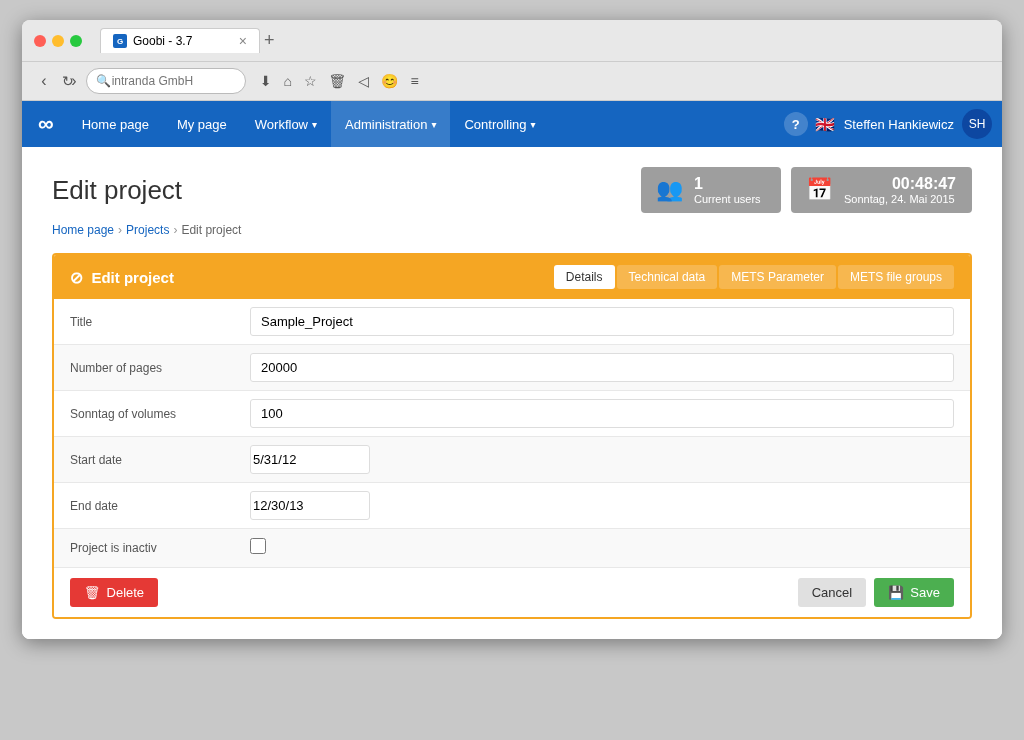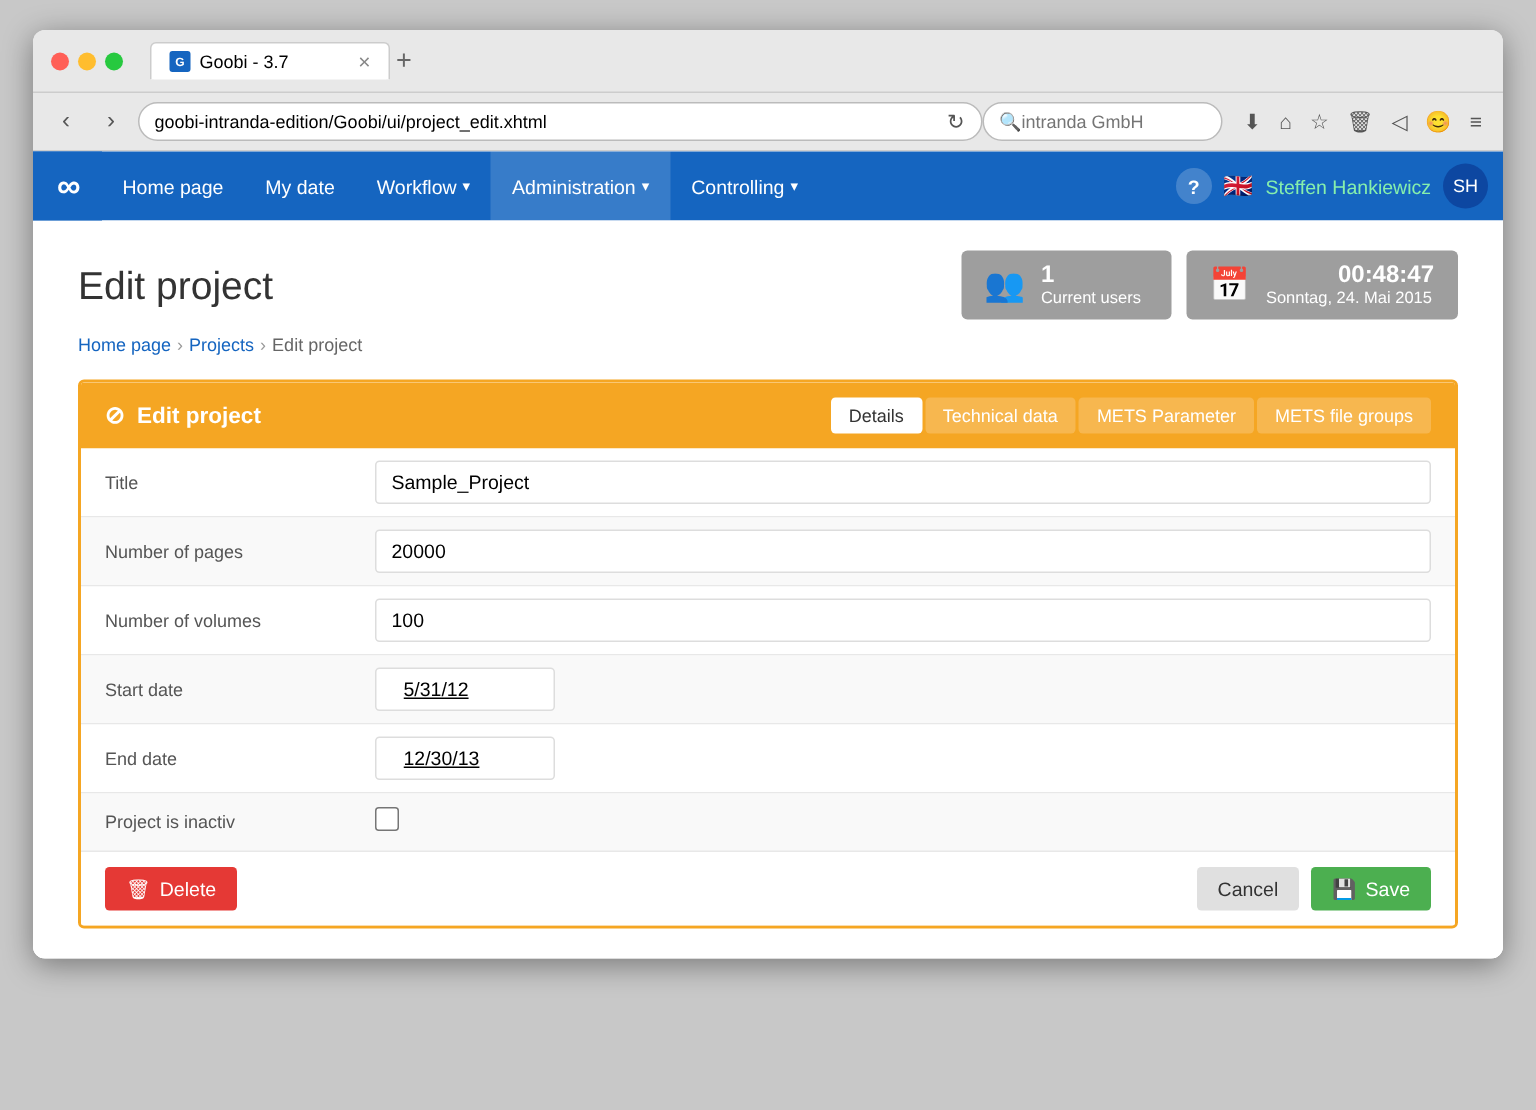--- a/index.html
+++ b/index.html
@@ -153,21 +153,21 @@
       height: 24px;
       border-radius: 50%;
       cursor: pointer;
       font-size: 13px;
       font-weight: bold;
       display: flex;
       align-items: center;
       justify-content: center;
     }
     .flag { font-size: 16px; }
-    .user-name { color: #86efac; font-size: 13px; }
+    .user-name { color: #ffffff; font-size: 13px; }
     .user-avatar { width: 30px; height: 30px; background: #0d47a1; border-radius: 50%; display: flex; align-items: center; justify-content: center; color: white; font-size: 12px; }
 
     
     .content-area { background: white; padding: 20px 30px; }
 
     
     .page-header {
       display: flex;
       justify-content: space-between;
       align-items: center;
@@ -258,26 +258,25 @@
     .form-input {
       width: 100%;
       padding: 6px 10px;
       border: 1px solid #ddd;
       border-radius: 3px;
       font-size: 13px;
       background: white;
     }
     .form-input-short {
       width: 120px;
-      padding: 6px 18px;
+      padding: 6px 2px;
       border: 1px solid #ddd;
       border-radius: 3px;
       font-size: 13px;
       background: white;
-      text-decoration: underline;
     }
     .form-checkbox { width: 16px; height: 16px; cursor: pointer; }
 
     
     .card-footer {
       padding: 10px 16px;
       display: flex;
       justify-content: space-between;
       align-items: center;
       background: white;
@@ -337,21 +336,20 @@
         <span>Goobi - 3.7</span>
         <span class="tab-close">×</span>
       </div>
       <button class="new-tab">+</button>
     </div>
   </div>
 
   <div class="browser-toolbar">
     <button class="nav-btn">‹</button>
     <button class="nav-btn">›</button>
-    <input class="address-bar" type="text" value="goobi-intranda-edition/Goobi/ui/project_edit.xhtml" style="">
     <button class="refresh-btn">↻</button>
     <div class="search-bar">
       <span style="color:#666;font-size:12px;">🔍</span>
       <input class="search-input" type="text" placeholder="intranda GmbH" style="">
     </div>
     <div class="toolbar-icons">
       <span class="toolbar-icon">⬇</span>
       <span class="toolbar-icon">⌂</span>
       <span class="toolbar-icon">☆</span>
       <span class="toolbar-icon">🗑</span>
@@ -365,21 +363,21 @@
 
     <div class="top-nav">
       <div class="logo-area">
         <span class="logo-symbol">∞</span>
       </div>
       <div class="nav-items">
         <div class="nav-item">
           <span>Home page</span>
         </div>
         <div class="nav-item">
-          <span>My date</span>
+          <span>My page</span>
         </div>
         <div class="nav-item">
           <span>Workflow</span>
           <span class="dropdown-arrow">▾</span>
         </div>
         <div class="nav-item active">
           <span>Administration</span>
           <span class="dropdown-arrow">▾</span>
         </div>
         <div class="nav-item">
@@ -450,21 +448,21 @@
           </div>
 
           <div class="form-row">
             <div class="form-label">Number of pages</div>
             <div class="form-input-area">
               <input class="form-input" type="text" value="20000" style="">
             </div>
           </div>
 
           <div class="form-row">
-            <div class="form-label">Number of volumes</div>
+            <div class="form-label">Sonntag of volumes</div>
             <div class="form-input-area">
               <input class="form-input" type="text" value="100" style="">
             </div>
           </div>
 
           <div class="form-row">
             <div class="form-label">Start date</div>
             <div class="form-input-area">
               <input class="form-input-short" type="text" value="5/31/12" style="">
             </div>

